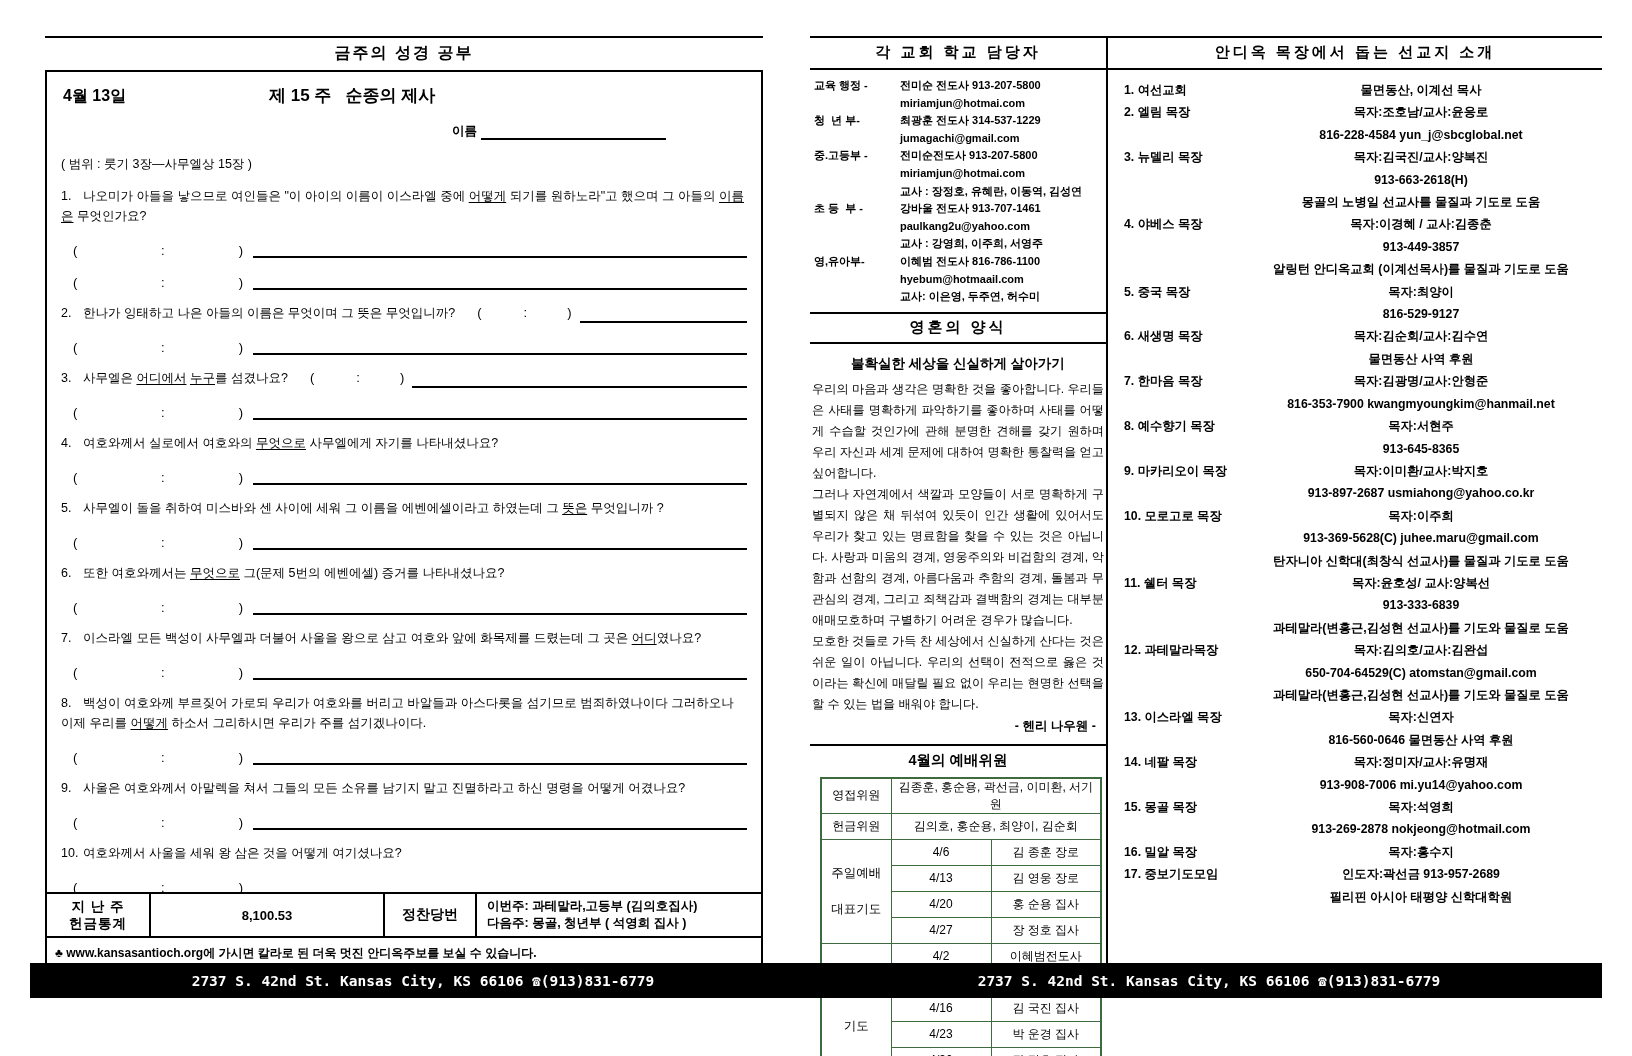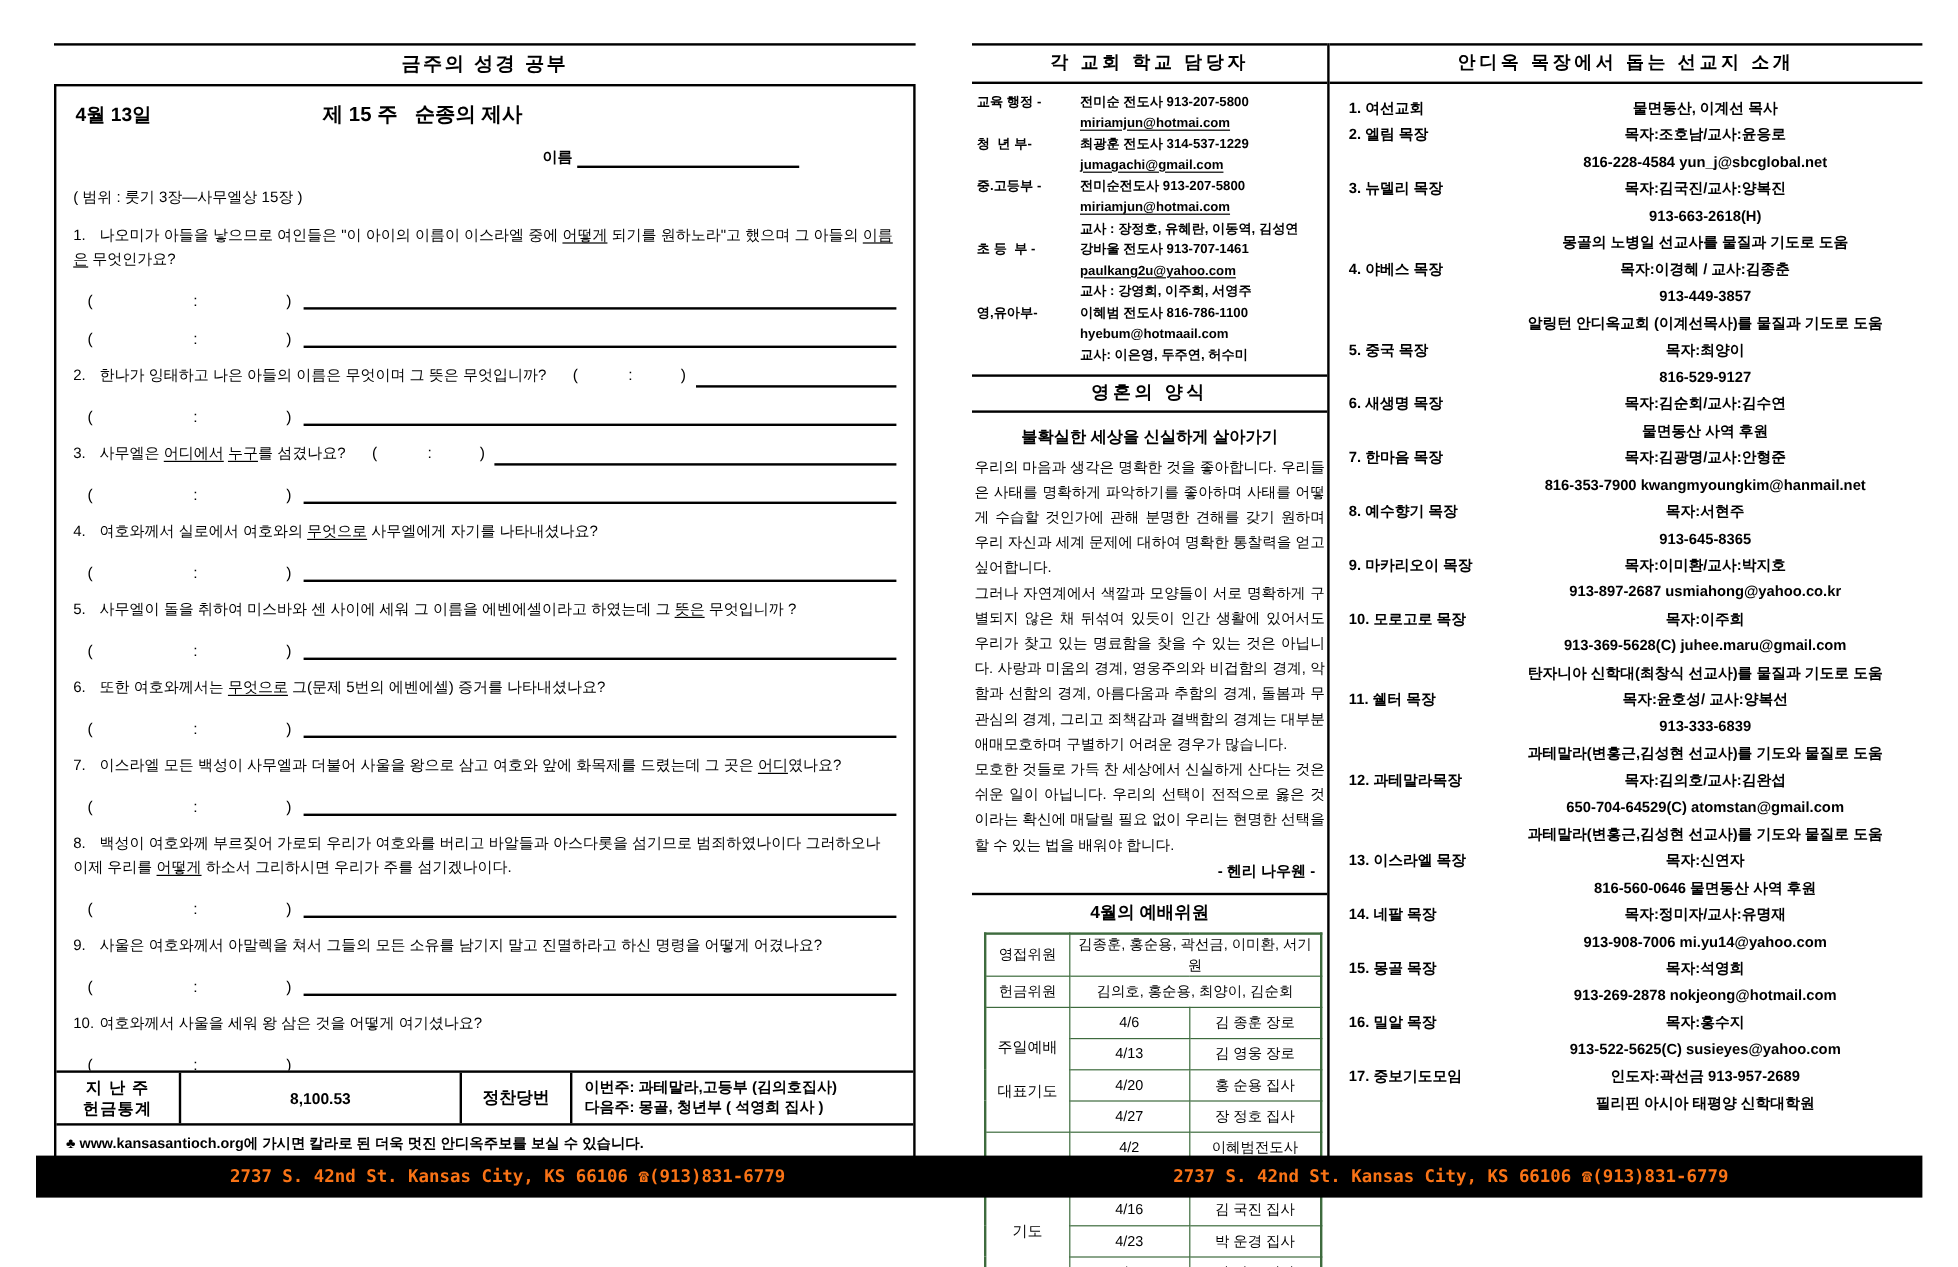--- a/index.html
+++ b/index.html
@@ -41,21 +41,21 @@
   .notes{border-top:2px solid #000;padding:6px 8px 6px;font-size:12px;font-weight:bold;line-height:18px;flex:none;}
 
   
   .col-a{position:absolute;left:810px;top:36px;width:296px;}
   .sec-header{text-align:center;font-weight:bold;font-size:15px;padding:5px 0 6px;letter-spacing:3px;
               border-top:2px solid #000;border-bottom:2px solid #000;}
   .school{padding:7px 0 6px 4px;}
   .srow{display:flex;font-weight:bold;font-size:11px;line-height:17.6px;}
   .srole{flex:none;width:86px;white-space:pre;}
   .slines{flex:1;}
-  .uline-text{text-decoration:underline;text-underline-offset:2px;}
+  .uline-text{text-underline-offset:2px;}
   .soul-header{text-align:center;font-weight:bold;font-size:15px;padding:4px 0 5px;letter-spacing:3px;
                border-top:2px solid #000;border-bottom:2px solid #000;}
   .essay{padding:8px 2px 2px;}
   .essay-title{text-align:center;font-weight:bold;font-size:13.5px;margin:3px 0 6px;}
   .essay p{margin:0;font-size:12.2px;line-height:21px;text-align:justify;}
   .essay-author{text-align:right;font-weight:bold;font-size:12.5px;margin:3px 8px 7px 0;}
   .worship-title{text-align:center;font-weight:bold;font-size:14.5px;padding:5px 0 7px;border-top:2px solid #000;}
   .worship-tbl{border-collapse:collapse;margin-left:10px;width:282px;--tb:#3e6b3e;}
   .worship-tbl td{border:1.5px solid var(--tb);font-size:12px;text-align:center;height:25px;padding:0 3px;}
   .worship-tbl .wgroup{font-size:12.5px;line-height:18px;}
@@ -475,29 +475,28 @@
       <div class="mrow">
         <span class="mname"></span>
         <span class="mdetail">913-269-2878 nokjeong@hotmail.com</span>
       </div>
       <div class="mrow">
         <span class="mname">16. 밀알 목장</span>
         <span class="mdetail">목자:홍수지</span>
       </div>
       <div class="mrow">
         <span class="mname"></span>
-        <span class="mdetail">913-522-5625(C) susieyes@yahoo.com</span>
       </div>
       <div class="mrow">
         <span class="mname">17. 중보기도모임</span>
         <span class="mdetail">인도자:곽선금 913-957-2689</span>
       </div>
       <div class="mrow">
         <span class="mname"></span>
         <span class="mdetail">필리핀 아시아 태평양 신학대학원</span>
       </div>
     </div>
 </div>
 
-<div class="footer" style="background: rgb(0, 0, 0); color: #f97316;">
+<div class="footer" style="background: rgb(0, 0, 0); color: #ffffff;">
   <span>2737 S. 42nd St. Kansas City, KS 66106   ☎(913)831-6779</span>
   <span>2737 S. 42nd St. Kansas City, KS 66106   ☎(913)831-6779</span>
 </div>
 
 </body></html>

